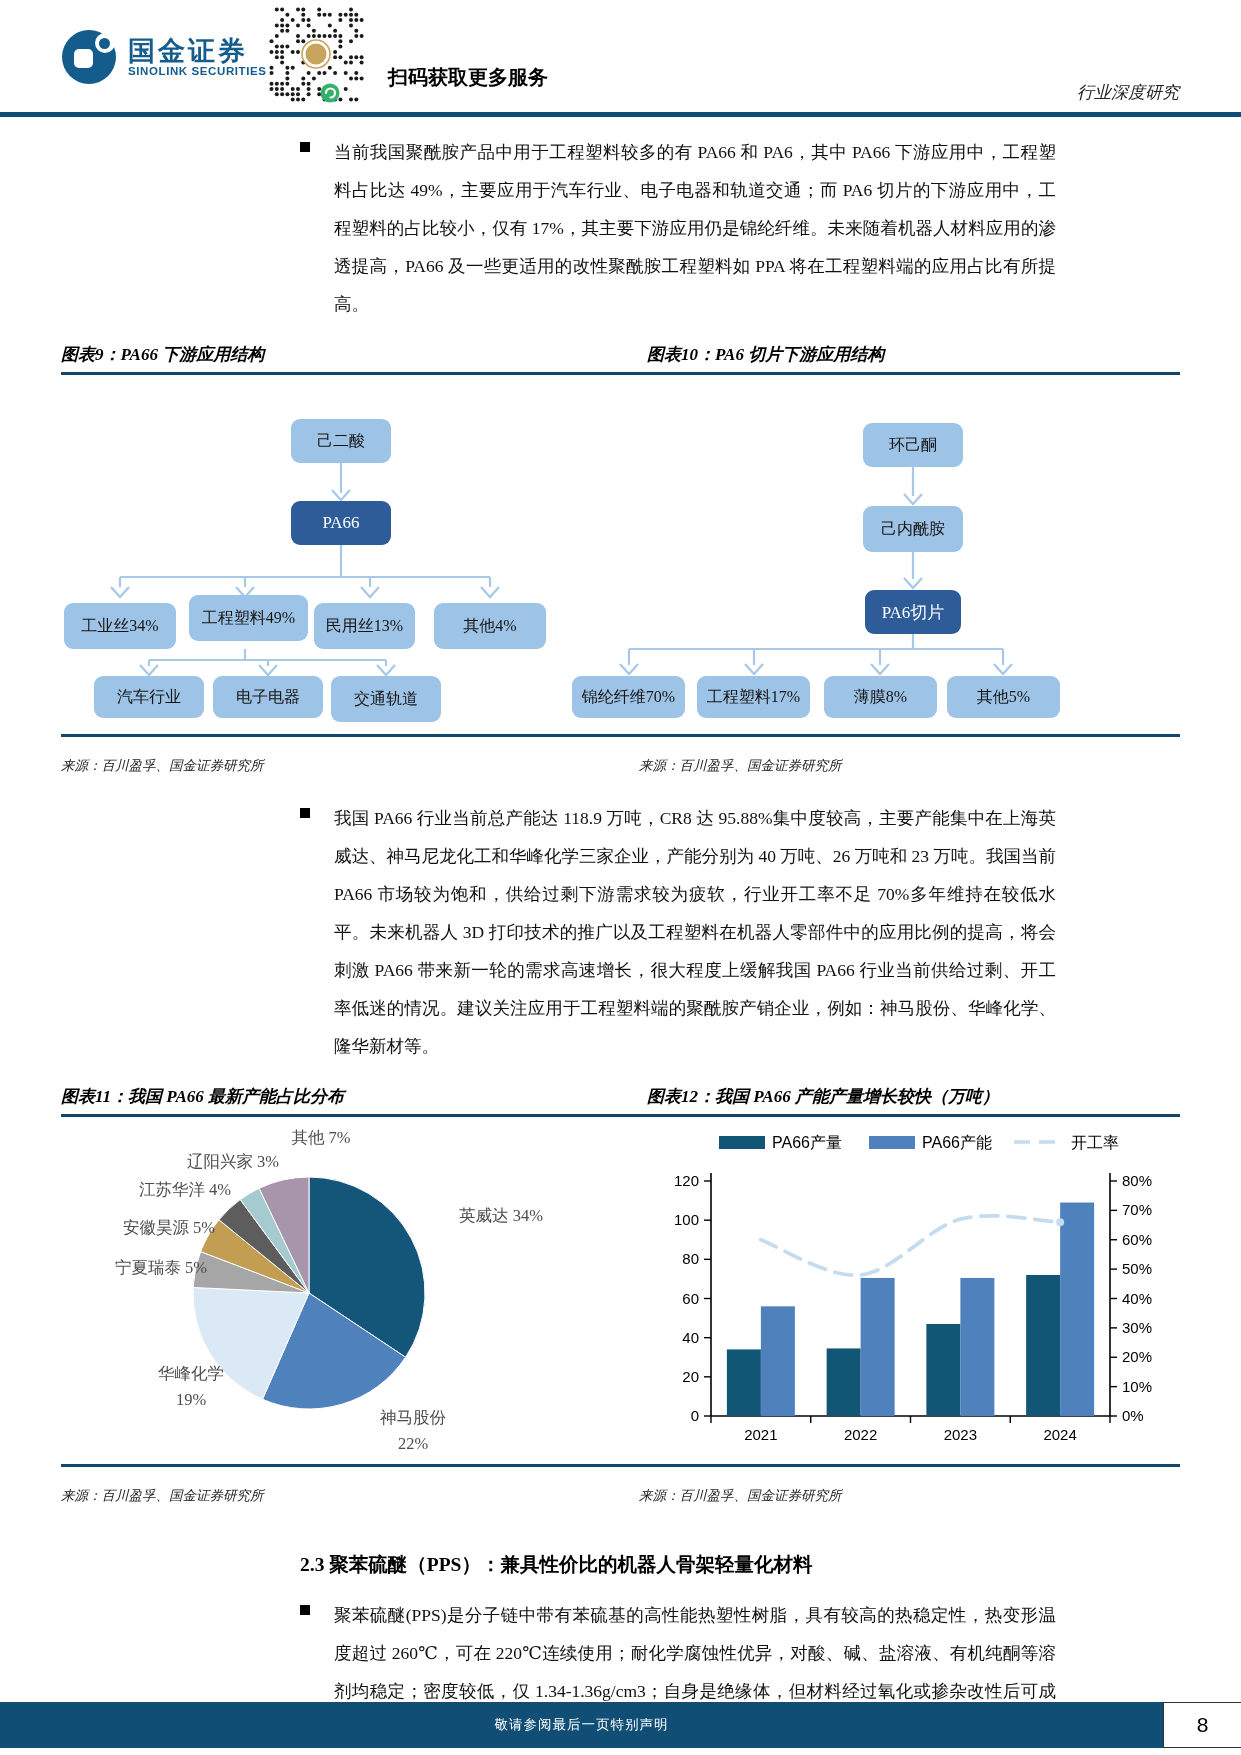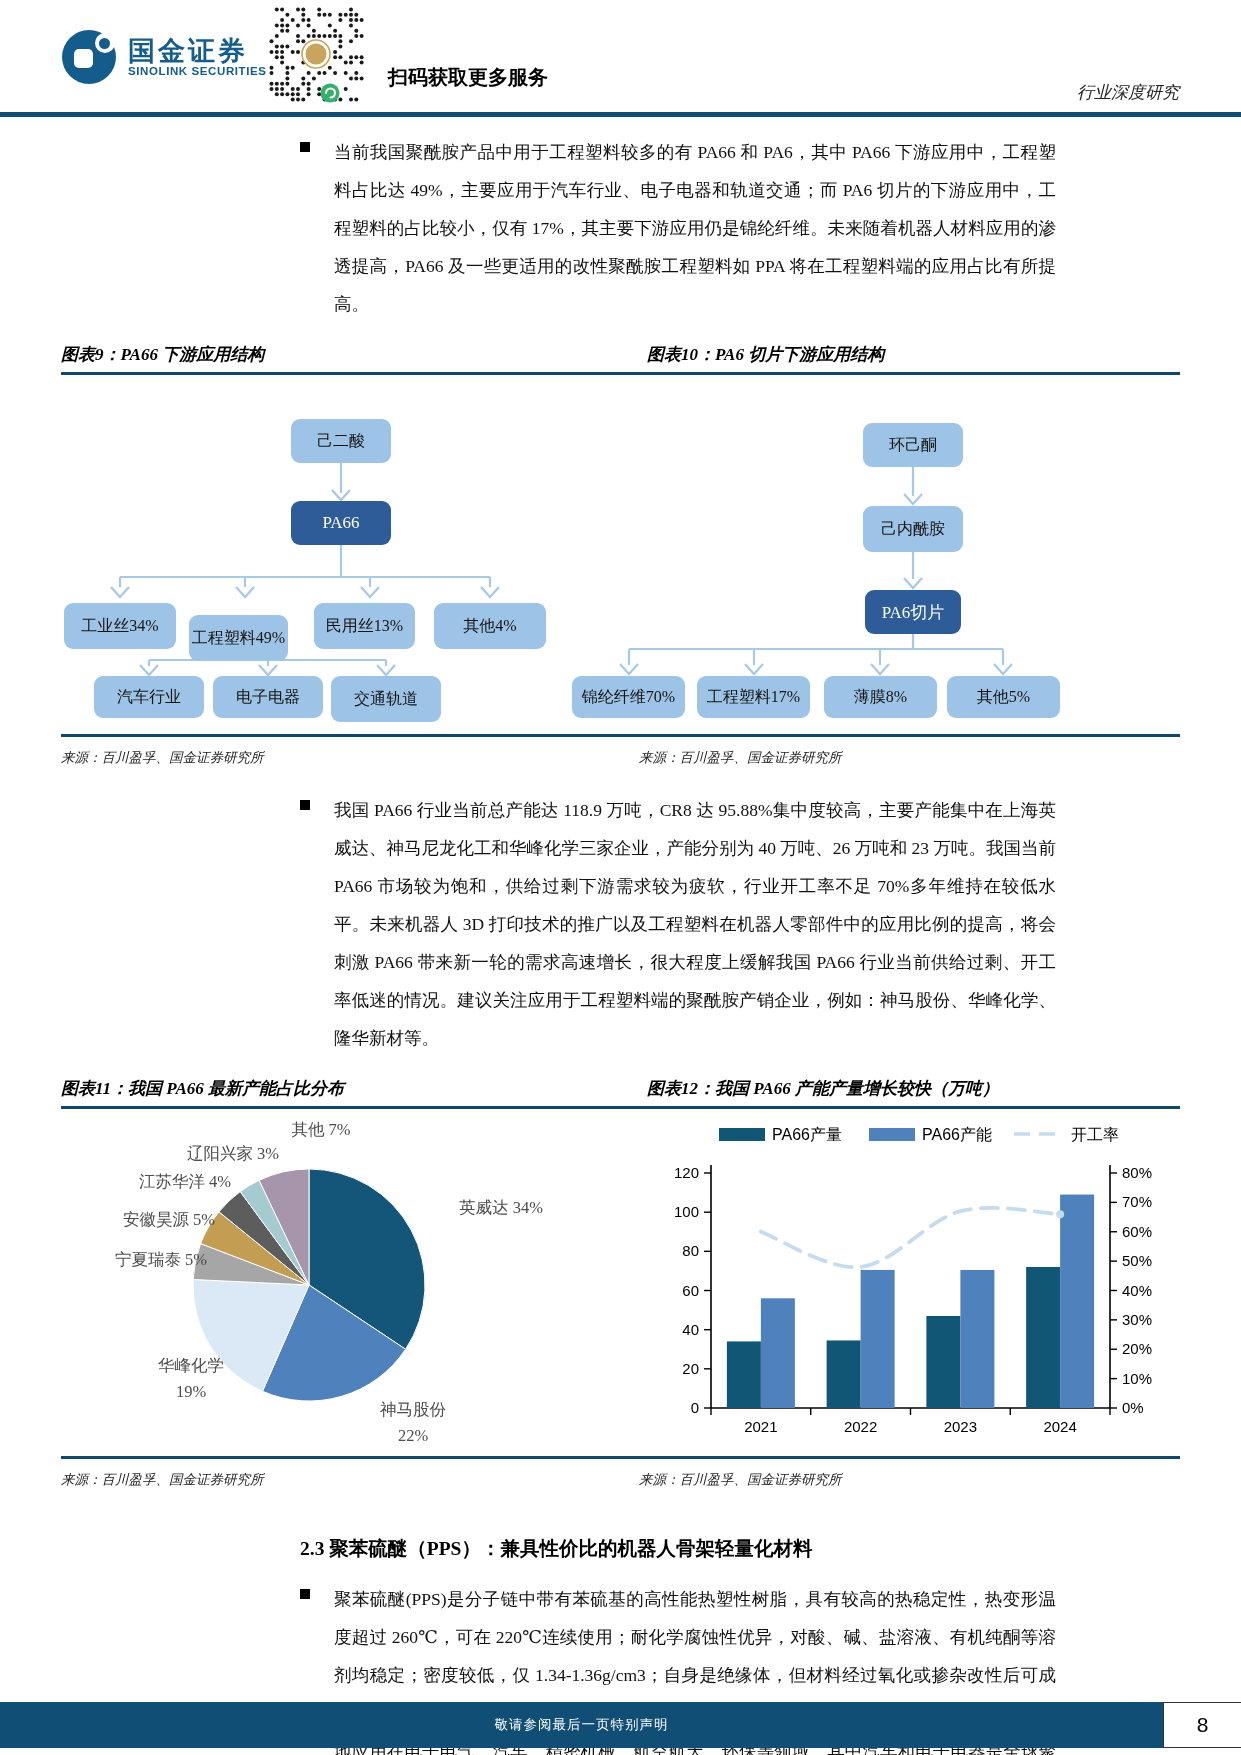--- a/index.html
+++ b/index.html
@@ -28,21 +28,21 @@
   .para p{margin:0;width:722px;font-size:17.5px;line-height:38px;text-align:justify;}
 
   .section-heading{margin:42px 0 0 239px;font-size:19.5px;font-weight:bold;color:#000;}
 
   
   .band{margin-top:18px;}
   .fig-titles{display:grid;grid-template-columns:508px 1fr;column-gap:18px;}
   .fig-titles h3{margin:0 0 0 0;font-size:17px;font-style:italic;font-weight:bold;color:#000;line-height:28px;}
   .fig-titles h3.right{margin-left:60px;}
   .band-rule{height:3px;background:#12466b;margin-top:3px;}
-  .fig-sources{display:grid;grid-template-columns:508px 1fr;column-gap:10px;padding:12px 0 4px 0;}
+  .fig-sources{display:grid;grid-template-columns:508px 1fr;column-gap:10px;padding:20px 0 4px 0;}
   .fig-sources span{font-size:13.5px;font-style:italic;color:#222;}
   .fig-sources span.right{margin-left:60px;}
 
   
   .fc-row{display:flex;padding:6px 0 2px 0;}
   .fc{position:relative;}
   .fc svg{position:absolute;left:0;top:0;}
   .node{position:absolute;display:flex;align-items:center;justify-content:center;
         background:#9dc3e6;border-radius:9px;font-size:16px;color:#151515;text-align:center;}
   .node.dark{background:#2e5c98;color:#fff;font-size:17px;}
@@ -251,21 +251,21 @@
           </svg>
           <div class="node" style="left:230px;top:38px;width:100px;height:44px">
               <span>己二酸</span>
             </div>
           <div class="node dark" style="left:230px;top:120px;width:100px;height:44px">
               <span>PA66</span>
             </div>
           <div class="node" style="left:3px;top:222px;width:112px;height:46px">
               <span>工业丝34%</span>
             </div>
-          <div class="node" style="left:128px;top:234px;width:99px;height:46px">
+          <div class="node" style="left:128px;top:214px;width:119px;height:46px">
               <span>工程塑料49%</span>
             </div>
           <div class="node" style="left:253px;top:222px;width:101px;height:46px">
               <span>民用丝13%</span>
             </div>
           <div class="node" style="left:373px;top:222px;width:112px;height:46px">
               <span>其他4%</span>
             </div>
           <div class="node" style="left:33px;top:295px;width:110px;height:42px">
               <span>汽车行业</span>

